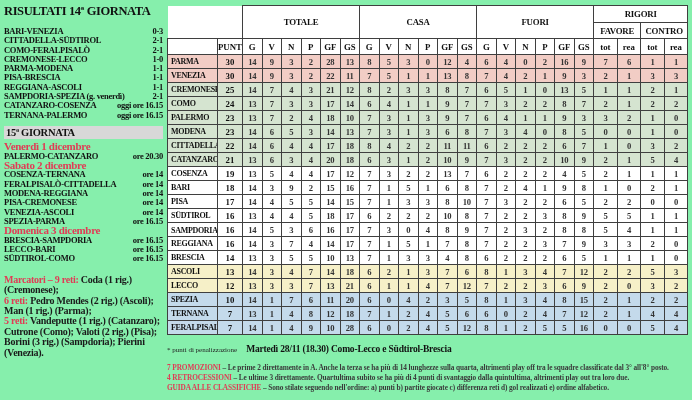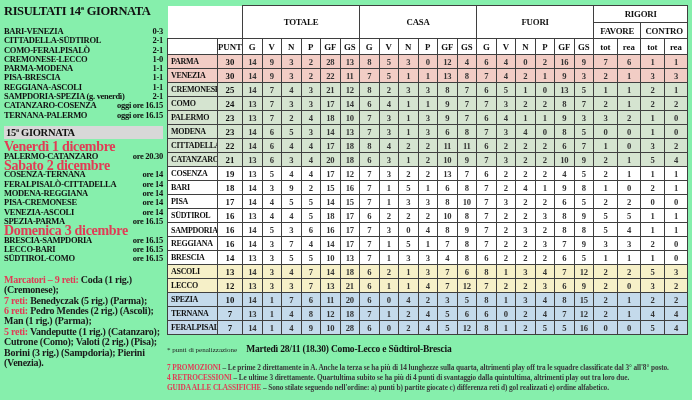--- a/index.html
+++ b/index.html
@@ -5,21 +5,21 @@
   html,body{margin:0;padding:0;}
   .page{position:relative;width:692px;height:400px;background:#86efac;overflow:hidden;
         font-family:Liberation Serif, serif;color:#111;}
   
   .left-col{position:absolute;left:4px;top:4px;width:159px;}
   .res-title{font-size:12.5px;font-weight:bold;letter-spacing:-0.4px;margin-bottom:8px;white-space:nowrap;}
   .rrow{display:flex;justify-content:space-between;font-size:8.5px;font-weight:bold;
         line-height:9.3px;letter-spacing:-0.3px;white-space:nowrap;}
   .giornata-bar{background:#d8d8d8;font-size:10.5px;font-weight:bold;height:13px;line-height:13px;
         padding-left:2px;margin:6px 0 3px 0;letter-spacing:-0.3px;}
-  .day-header{color:#e13b55;font-size:14px;font-weight:bold;line-height:9.6px;letter-spacing:-0.3px;}
+  .day-header{color:#e13b55;font-size:11px;font-weight:bold;line-height:9.6px;letter-spacing:-0.3px;}
   .scorers{margin-top:11px;font-size:10px;line-height:10.4px;font-weight:bold;letter-spacing:-0.25px;}
   .mlabel,.scount{color:#e13b55;}
   .snames{color:#1a1a1a;}
   
   .right-col{position:absolute;left:167px;top:5px;width:521px;}
   #standings{border-collapse:collapse;table-layout:fixed;width:520px;}
   #standings th,#standings td{border:1px solid #3f3f3f;padding:0;text-align:center;
         overflow:hidden;white-space:nowrap;font-size:8.8px;}
   #standings .nob{border:none;background:#fff;}
   #standings thead th{background:#fff;font-weight:bold;}
@@ -132,21 +132,20 @@
           <span class="rteams">LECCO-BARI</span>
           <span class="rscore">ore 16.15</span>
         </div>
         <div class="rrow">
           <span class="rteams">SÜDTIROL-COMO</span>
           <span class="rscore">ore 16.15</span>
         </div>
       </div>
     <div id="scorers" class="scorers">
         <div class="sgroup"><span class="mlabel">Marcatori – </span><span class="scount">9 reti: </span><span class="snames">Coda (1 rig.) (Cremonese);</span></div>
-        <div class="sgroup"><span class="scount">7 reti: </span><span class="snames">Benedyczak (5 rig.) (Parma);</span></div>
         <div class="sgroup"><span class="scount">6 reti: </span><span class="snames">Pedro Mendes (2 rig.) (Ascoli); Man (1 rig.) (Parma);</span></div>
         <div class="sgroup"><span class="scount">5 reti: </span><span class="snames">Vandeputte (1 rig.) (Catanzaro); Cutrone (Como); Valoti (2 rig.) (Pisa); Borini (3 rig.) (Sampdoria); Pierini (Venezia).</span></div>
       </div>
   </div>
 
   <div class="right-col">
     <table id="standings">
         <colgroup>
           <col style="width: 50px;">
           <col style="width: 25px;">

